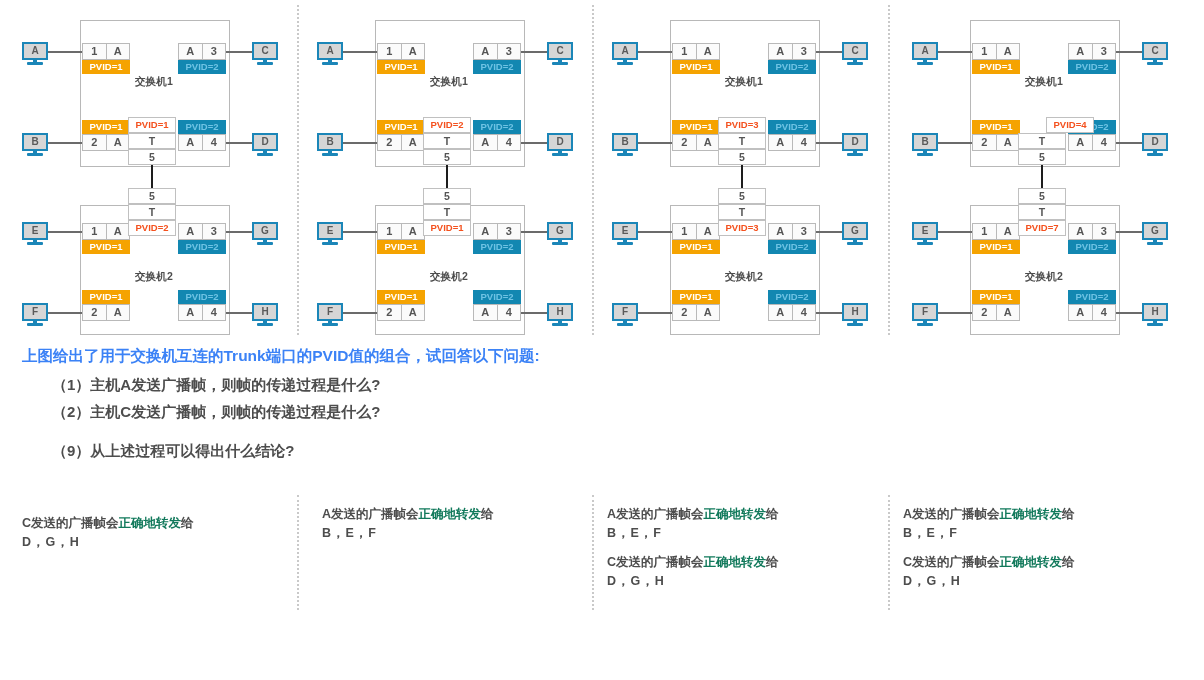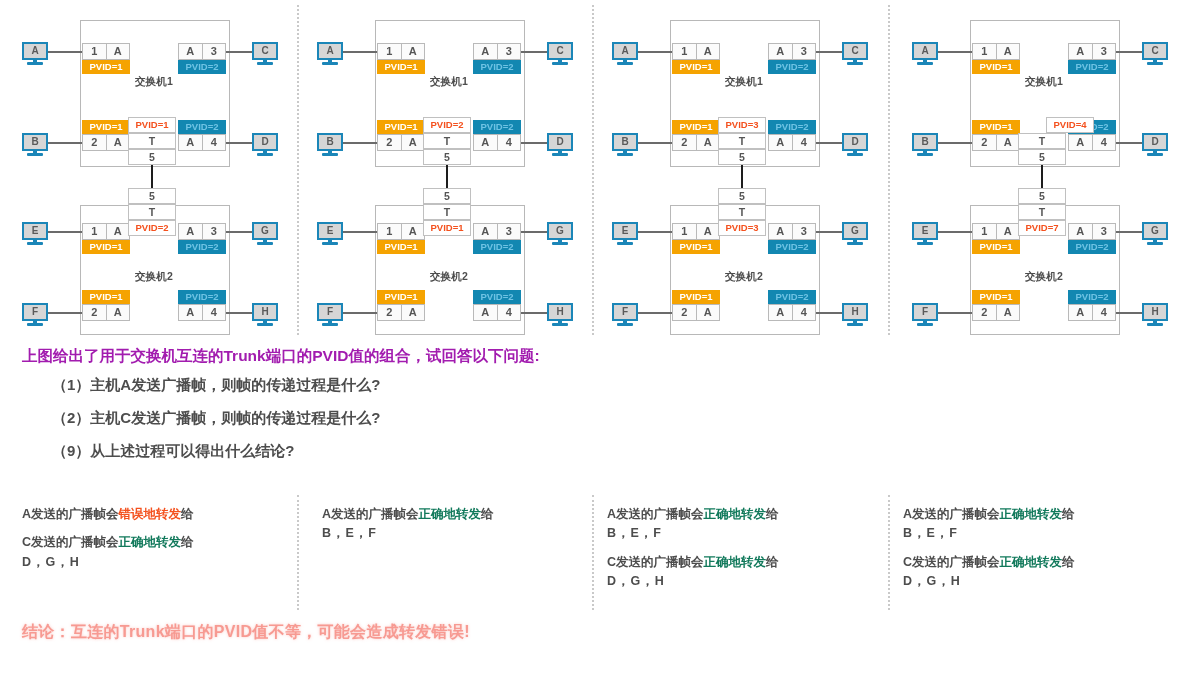--- a/index.html
+++ b/index.html
@@ -48,21 +48,21 @@
   .host .scr{position:absolute;left:0;top:0;width:26px;height:18px;
              box-sizing:border-box;border:2px solid #1b86b8;background:#d6d6d6;
              display:flex;align-items:center;justify-content:center;}
   .host .scr b{font-size:10px;color:#5a5a5a;font-weight:bold;line-height:1;}
   .host .neck{position:absolute;left:11px;top:17px;width:4px;height:3px;background:#1b86b8;}
   .host .base{position:absolute;left:5px;top:20px;width:16px;height:3px;
               background:#1b86b8;border-radius:1px;}
 
   
   .qblock{position:absolute;left:0;top:346px;width:1204px;}
-  .qtitle{position:absolute;left:22px;top:0;font-size:15.5px;font-weight:bold;color:#a21caf;}
+  .qtitle{position:absolute;left:22px;top:0;font-size:15.5px;font-weight:bold;color:#3b82f6;}
   .qline{position:absolute;left:52px;font-size:15px;font-weight:bold;color:#4d4d4d;}
 
   
   .answers{position:absolute;left:0;top:505px;width:1204px;height:110px;}
   .acol{position:absolute;top:0;width:290px;font-size:12.5px;font-weight:bold;
         color:#4d4d4d;line-height:1.55;}
   .acol .ln{white-space:nowrap;}
   .acol .ln2{white-space:nowrap;letter-spacing:1px;}
   .ok{color:#11795B;}
   .bad{color:#F4511E;}
@@ -548,27 +548,26 @@
         <div class="trunklink" style="left:151px;top:165px;height:23px;"></div>
       </div>
       <div class="vdiv" style="left:297px;top:5px;height:330px;"></div>
       <div class="vdiv" style="left:592px;top:5px;height:330px;"></div>
       <div class="vdiv" style="left:888px;top:5px;height:330px;"></div>
     </div>
 
   <div class="qblock">
     <div class="qtitle">上图给出了用于交换机互连的Trunk端口的PVID值的组合，试回答以下问题:</div>
     <div class="qline" style="top:30px">（1）主机A发送广播帧，则帧的传递过程是什么?</div>
-    <div class="qline" style="top:63px">（2）主机C发送广播帧，则帧的传递过程是什么?</div>
+    <div class="qline" style="top:57px">（2）主机C发送广播帧，则帧的传递过程是什么?</div>
     <div class="qline" style="top:96px">（9）从上述过程可以得出什么结论?</div>
   </div>
 
   <div class="answers" id="answers">
       <div class="acol" style="left:22px;">
-        <div class="ln"><div style="display: inline;">A发送的广播帧会</div><div class="bad" style="display: inline;">错误地转发</div><div style="display: inline;">给</div></div>
         <div class="gap"></div>
         <div class="ln"><div style="display: inline;">C发送的广播帧会</div><div class="ok" style="display: inline;">正确地转发</div><div style="display: inline;">给</div></div>
         <div class="ln2">D，G，H</div>
       </div>
       <div class="acol" style="left:322px;">
         <div class="ln"><div style="display: inline;">A发送的广播帧会</div><div class="ok" style="display: inline;">正确地转发</div><div style="display: inline;">给</div></div>
         <div class="ln2">B，E，F</div>
         <div class="gap"></div>
       </div>
       <div class="acol" style="left:607px;">
@@ -583,14 +582,13 @@
         <div class="ln2">B，E，F</div>
         <div class="gap"></div>
         <div class="ln"><div style="display: inline;">C发送的广播帧会</div><div class="ok" style="display: inline;">正确地转发</div><div style="display: inline;">给</div></div>
         <div class="ln2">D，G，H</div>
       </div>
       <div class="vdiv" style="left:297px;top:-10px;height:115px;"></div>
       <div class="vdiv" style="left:592px;top:-10px;height:115px;"></div>
       <div class="vdiv" style="left:888px;top:-10px;height:115px;"></div>
     </div>
 
-  <div class="conclusion">结论：互连的Trunk端口的PVID值不等，可能会造成转发错误!</div>
 </div>
 
 </body></html>

